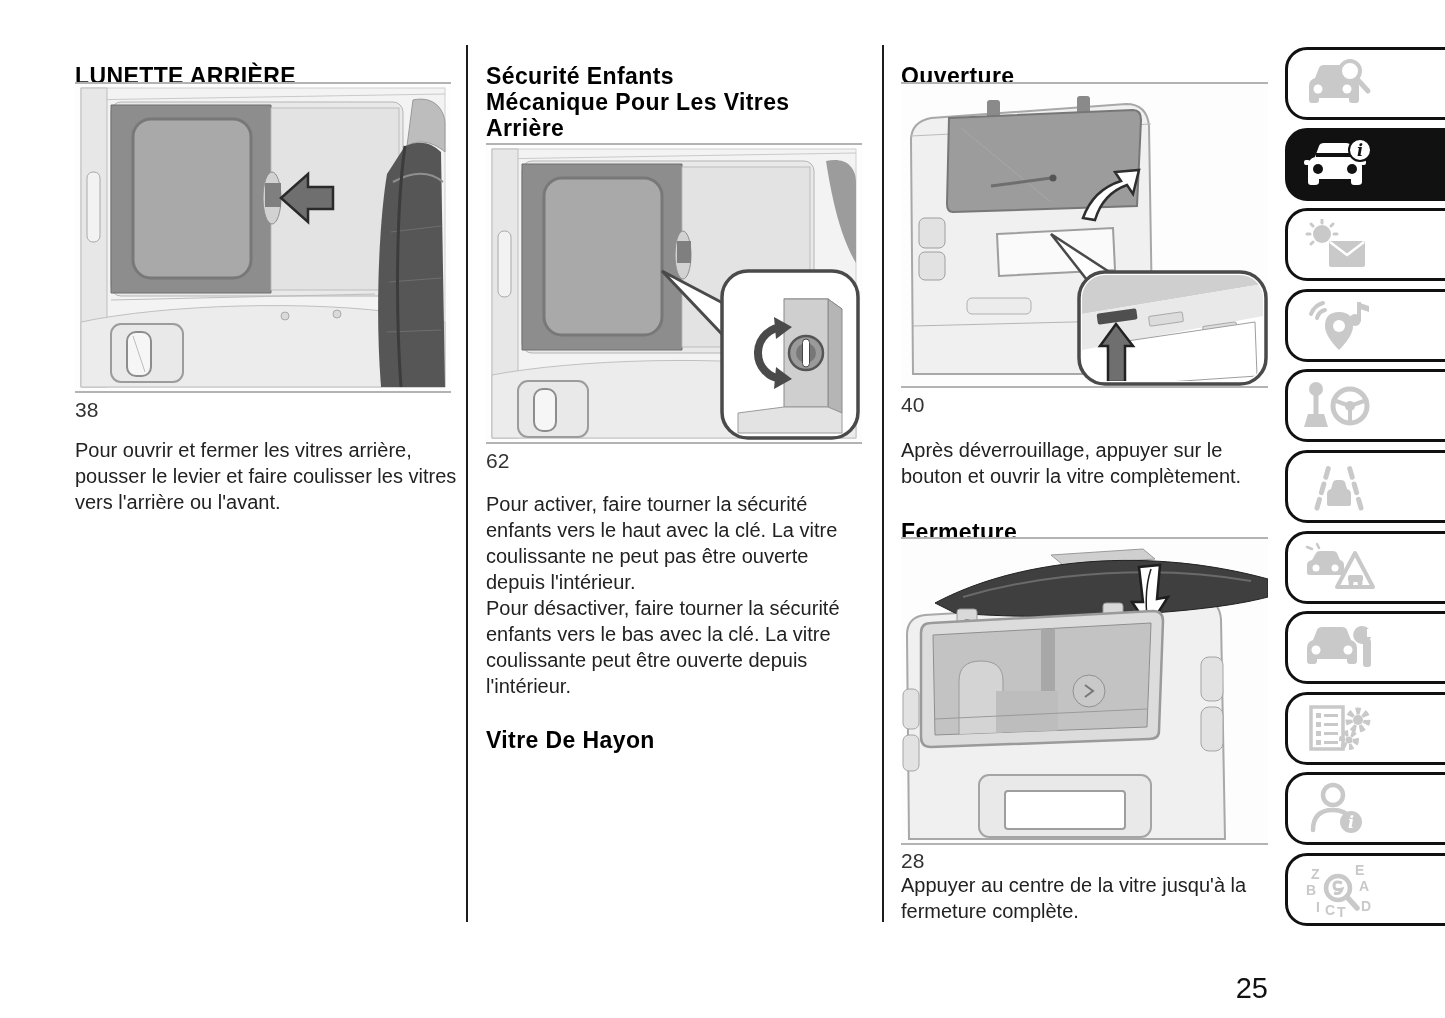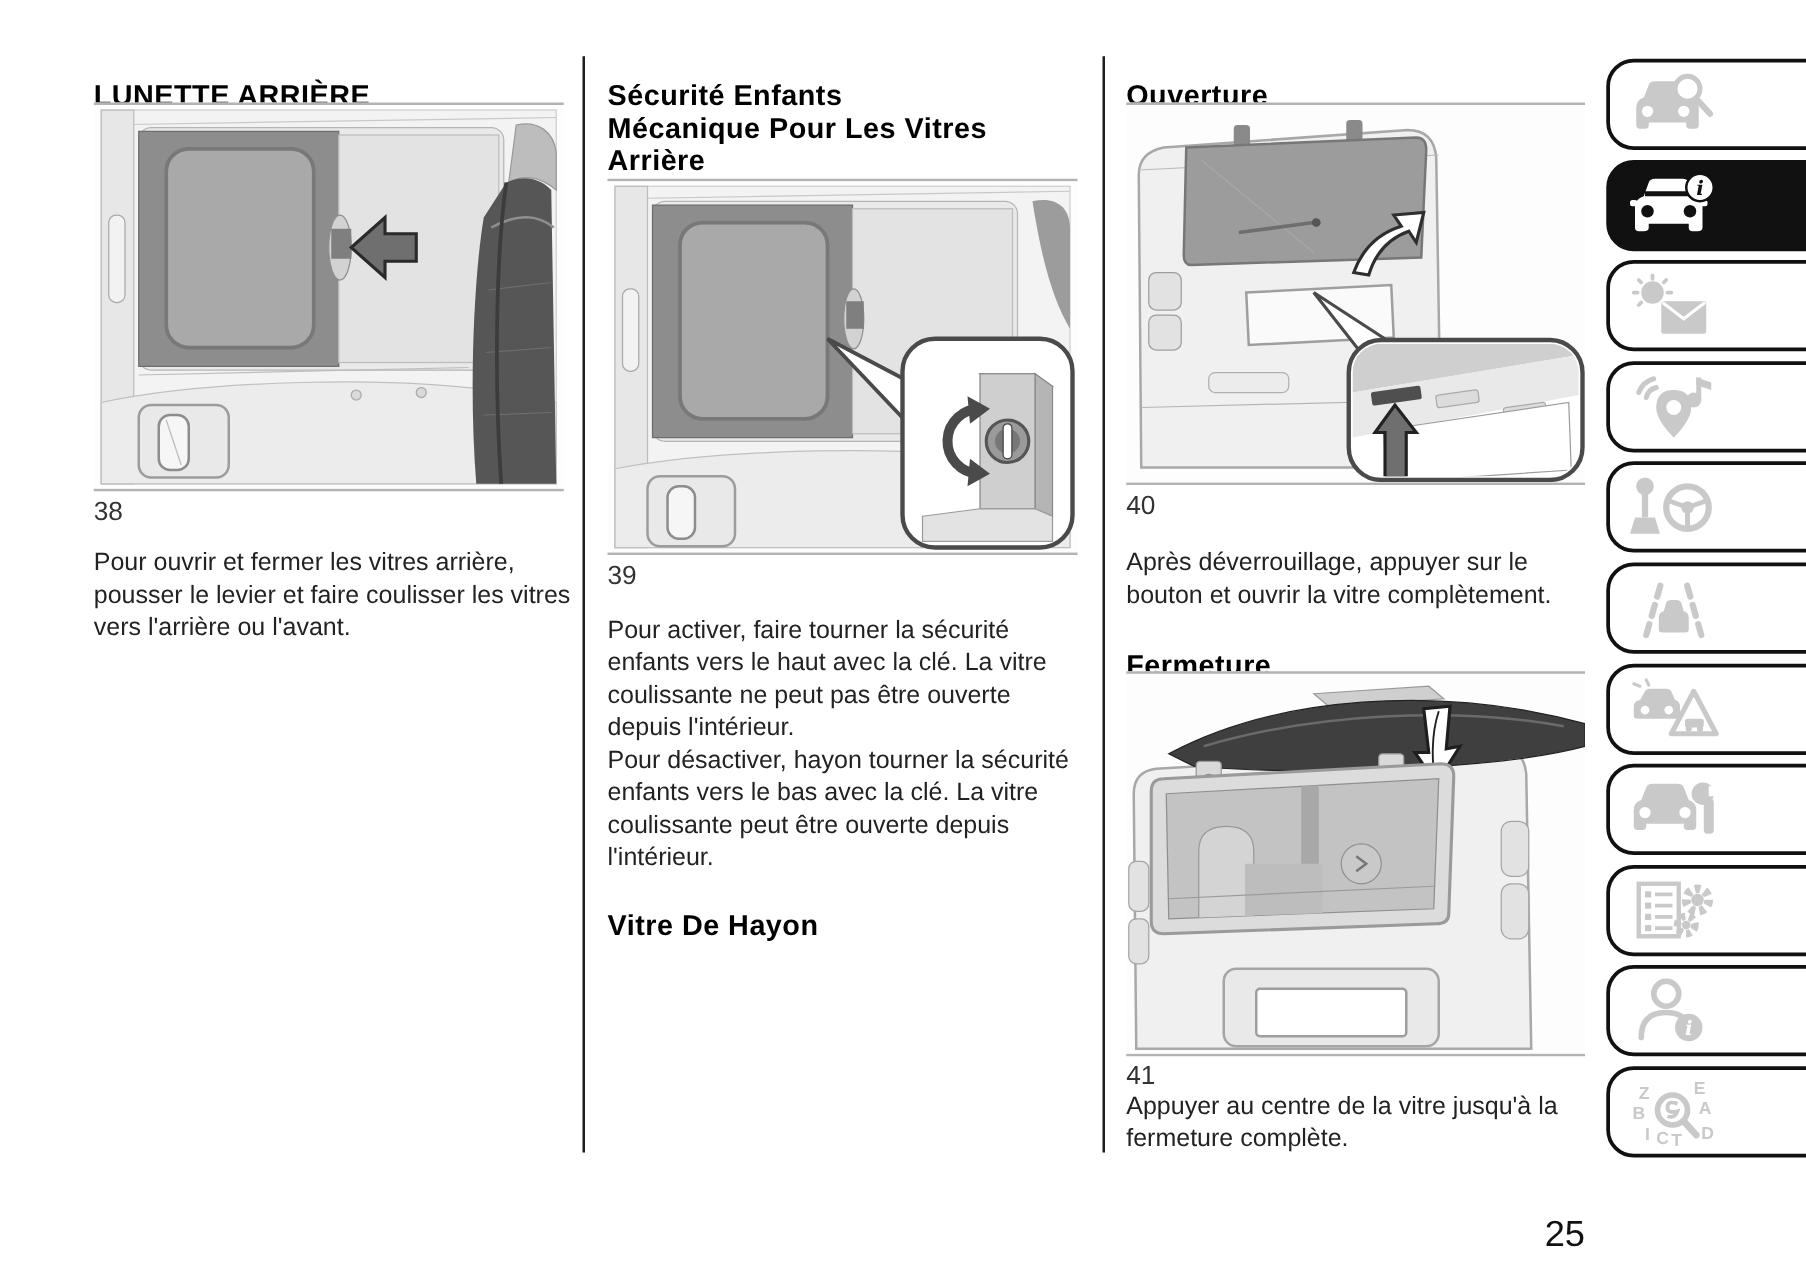--- a/index.html
+++ b/index.html
@@ -146,25 +146,25 @@
     <rect x="298" y="154" width="44" height="108" fill="#cfcfcf" stroke="#8a8a8a"></rect>
     <path d="M252 268 L 298 262 L 342 262 L 356 268 L 356 288 L 252 288 Z" fill="#e3e3e3" stroke="#9a9a9a"></path>
     <circle cx="320" cy="208" r="17" fill="#9a9a9a" stroke="#555" stroke-width="2.5"></circle>
     <circle cx="320" cy="208" r="10" fill="#777"></circle>
     <rect x="316.5" y="194" width="7" height="28" rx="3.5" fill="#fff" stroke="#444"></rect>
     <path d="M297 234 A 26 26 0 1 1 299 182" fill="none" stroke="#4a4a4a" stroke-width="8"></path>
     <polygon points="306,182 288,172 290,194" fill="#4a4a4a"></polygon>
     <polygon points="306,234 288,244 290,222" fill="#4a4a4a"></polygon>
   </svg>
 </div>
-<div class="abs figure-caption" id="cap39">39</div>
+<div class="abs figure-caption" id="cap39">62</div>
 
 <div class="abs body-text" id="col2-para1">
   <p>Pour activer, faire tourner la sécurité enfants vers le haut avec la clé. La vitre coulissante ne peut pas être ouverte depuis l'intérieur.</p>
-  <p>Pour désactiver, hayon tourner la sécurité enfants vers le bas avec la clé. La vitre coulissante peut être ouverte depuis l'intérieur.</p>
+  <p>Pour désactiver, faire tourner la sécurité enfants vers le bas avec la clé. La vitre coulissante peut être ouverte depuis l'intérieur.</p>
 </div>
 
 <h2 class="abs section-heading" id="col2-subheading">Vitre De Hayon</h2>
 
 <div class="abs body-text" id="col2-para2">
 </div>
 
 <h2 class="abs section-heading" id="col3-heading1">Ouverture</h2>
 
 <div class="abs figure" id="fig40">
@@ -235,21 +235,21 @@
       <path d="M34 180 L246 170" stroke="#9a9a9a" fill="none"></path>
     </g>
     <rect x="78" y="236" width="172" height="62" rx="10" fill="#e9e9e9" stroke="#a5a5a5" stroke-width="2"></rect>
     <rect x="104" y="252" width="120" height="38" rx="3" fill="#ffffff" stroke="#9e9e9e" stroke-width="2"></rect>
     <rect x="300" y="118" width="22" height="44" rx="8" fill="#e2e2e2" stroke="#a5a5a5"></rect>
     <rect x="300" y="168" width="22" height="44" rx="8" fill="#e2e2e2" stroke="#a5a5a5"></rect>
     <rect x="2" y="150" width="16" height="40" rx="6" fill="#e2e2e2" stroke="#a5a5a5"></rect>
     <rect x="2" y="196" width="16" height="36" rx="6" fill="#e2e2e2" stroke="#a5a5a5"></rect>
   </svg>
 </div>
-<div class="abs figure-caption" id="cap41">41</div>
+<div class="abs figure-caption" id="cap41">28</div>
 
 <div class="abs body-text" id="col3-para2">
   <p>Appuyer au centre de la vitre jusqu'à la fermeture complète.</p>
 </div>
 
 <div class="side-btn" style="top:47px">
   <svg width="72" height="52" viewBox="0 0 72 52">
     <path class="ic" d="M6 42 L6 28 Q6 22 12 20 L16 10 Q17 7 21 7 L41 7 Q45 7 46 10 L50 20 Q56 22 56 28 L56 42 Q56 45 53 45 L49 45 Q46 45 46 42 L46 40 L16 40 L16 42 Q16 45 13 45 L9 45 Q6 45 6 42 Z"></path>
     <circle class="ic" cx="15" cy="31" r="4.5" fill="#fff"></circle>
     <circle cx="15" cy="31" r="4.5" fill="#fff"></circle>

